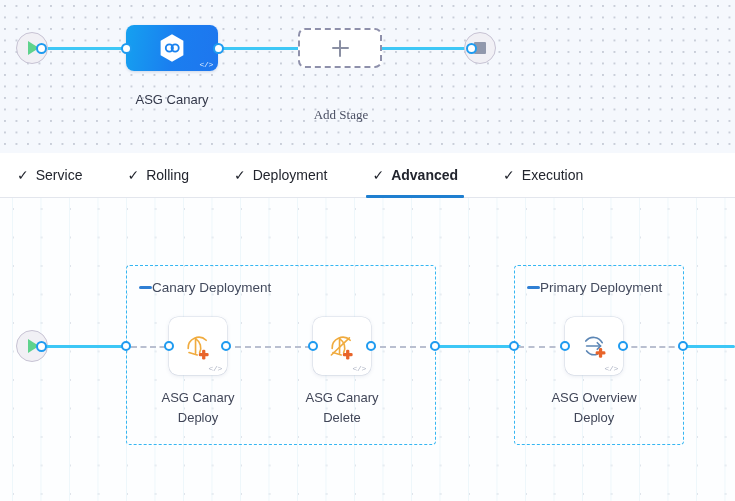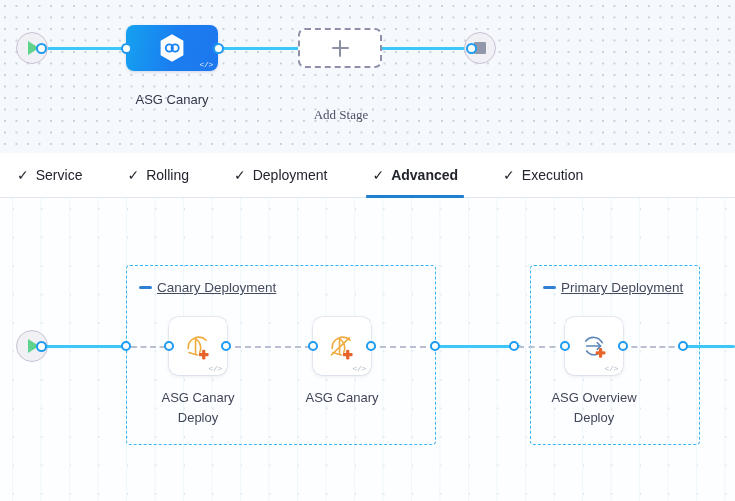--- a/index.html
+++ b/index.html
@@ -209,25 +209,23 @@
     border: 1.5px dashed #35b6f2;
     border-radius: 4px;
     box-sizing: border-box;
     background: rgba(255,255,255,0.0);
   }
   .group-header {
     position: absolute;
     top: 14px; left: 12px;
     display: flex;
     align-items: center;
-    gap: 5px;
     font-size: 13.5px;
     color: #444b5e;
     white-space: nowrap;
-    text-decoration: underline;
   }
   .collapse-dash {
     width: 13px; height: 2.5px;
     background: #2f7fd4;
     border-radius: 2px;
     display: inline-block;
   }
 
   
   .step-card {
@@ -396,23 +394,24 @@
           <rect x="27" y="26.5" width="4" height="12" rx="1.6"></rect>
           <rect x="23" y="30.5" width="12" height="4" rx="1.6"></rect>
         </g>
       </svg>
       <span class="code-badge dark">&lt;/&gt;</span>
     </div>
     <div class="dot sm" style="left:308px; top:143px;"></div>
     <div class="dot sm" style="left:366px; top:143px;"></div>
     <div class="step-caption" style="left:262px; top:190px; width:160px;">
       <div>ASG Canary</div>
-    </div>
-
-    <div class="group-box" style="left:530px; top:67px; width:170px; height:180px;">
+      <div>Delete</div>
+    </div>
+
+    <div class="group-box" style="left:514px; top:67px; width:170px; height:180px;">
       <div class="group-header">
         <span class="collapse-dash"></span>
         <span>Primary Deployment</span>
       </div>
     </div>
 
     <div class="dot sm" style="left:509px; top:143px;"></div>
     <div class="dot sm" style="left:678px; top:143px;"></div>
 
     <div class="step-card" style="left:565px; top:119px;">

